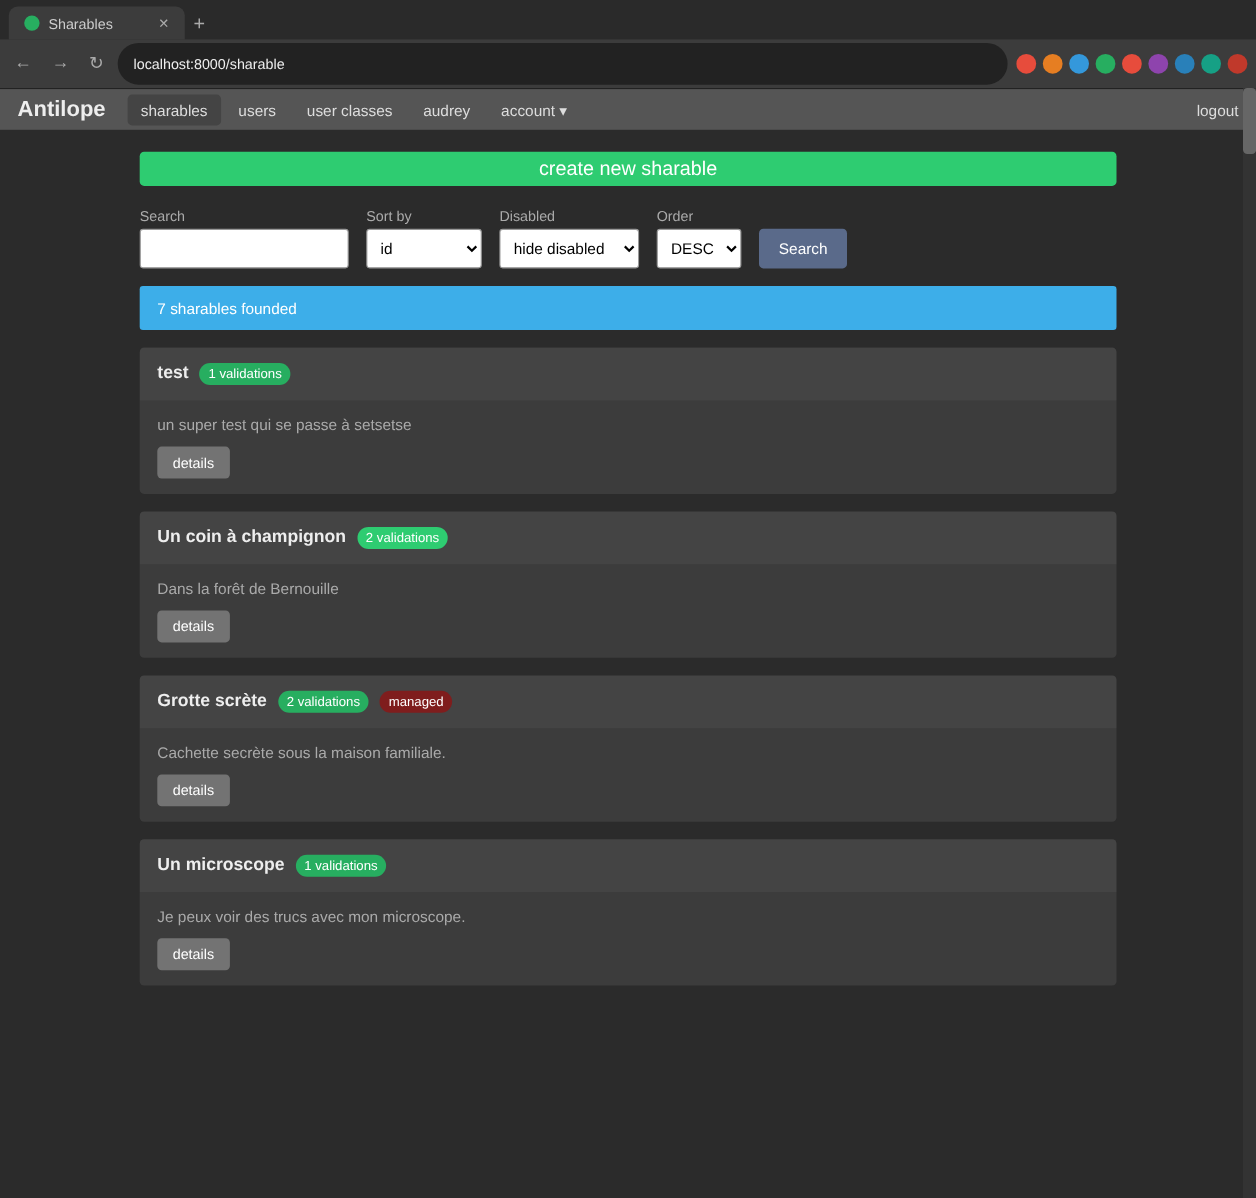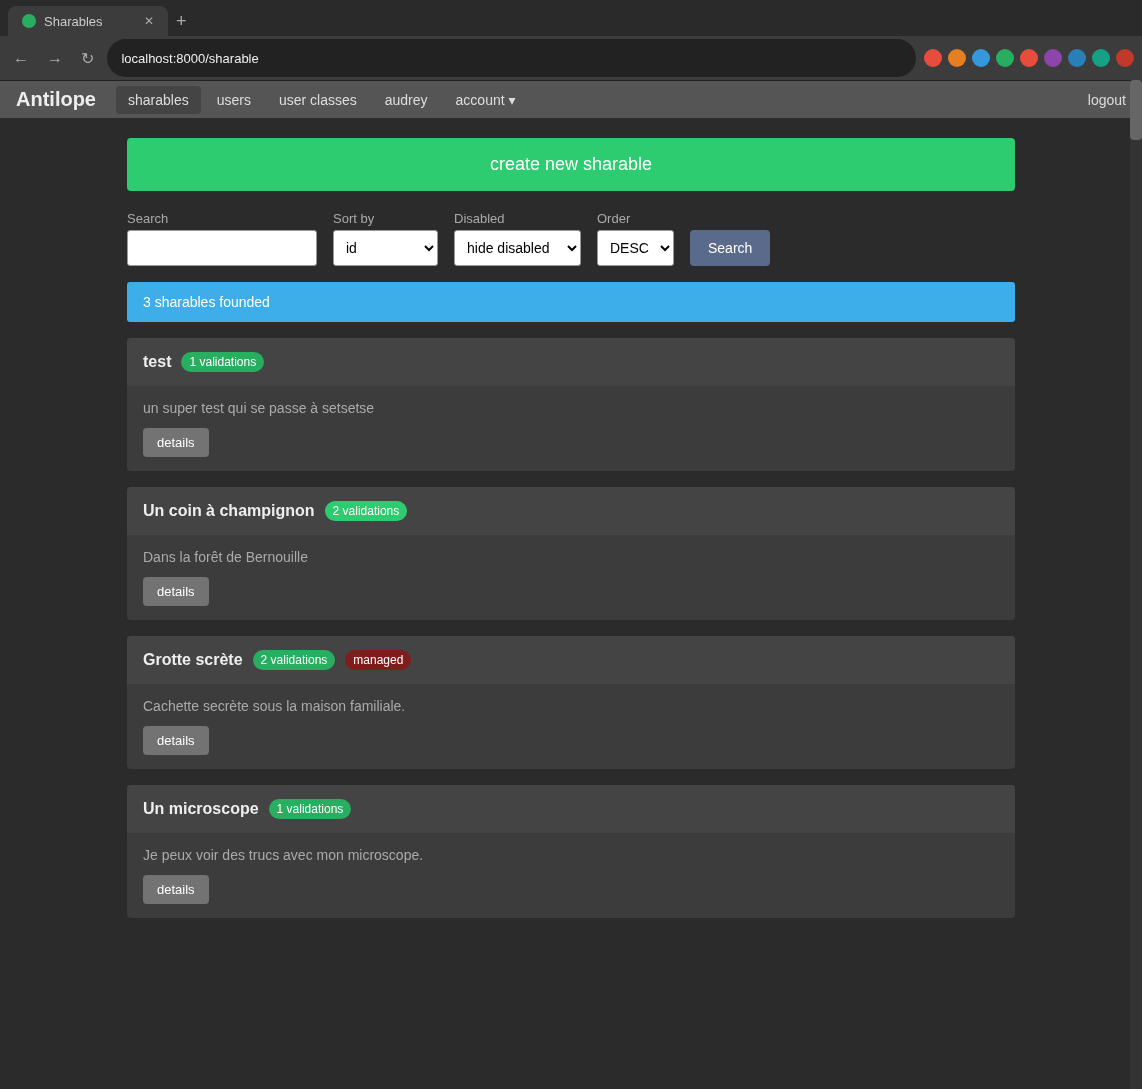--- a/index.html
+++ b/index.html
@@ -140,21 +140,21 @@
       margin: 20px auto;
       padding: 0 16px;
     }
 
     .create-btn {
       display: block;
       width: 100%;
       background: #2ecc71;
       color: white;
       border: none;
-      padding: 16px;
+      padding: 5px;
       font-size: 18px;
       border-radius: 4px;
       cursor: pointer;
       text-align: center;
       margin-bottom: 20px;
     }
 
     
     .search-form {
       display: flex;
@@ -349,21 +349,21 @@
       <label>Order</label>
       <select class="form-select">
         <option>DESC</option>
         <option>ASC</option>
       </select>
     </div>
     <button class="search-btn">Search</button>
   </div>
 
   <div class="results-bar">
-    <span>3 sharables founded</span>
+    <span>7 sharables founded</span>
   </div>
 
   <div id="sharables-container">
       <div class="sharable-card">
     <div class="card-header">
       <span class="card-title">test</span>
       <span class="badge badge-teal">1 validations</span>
     </div>
     <div class="card-body">
       <p class="card-description">un super test qui se passe à setsetse</p>

